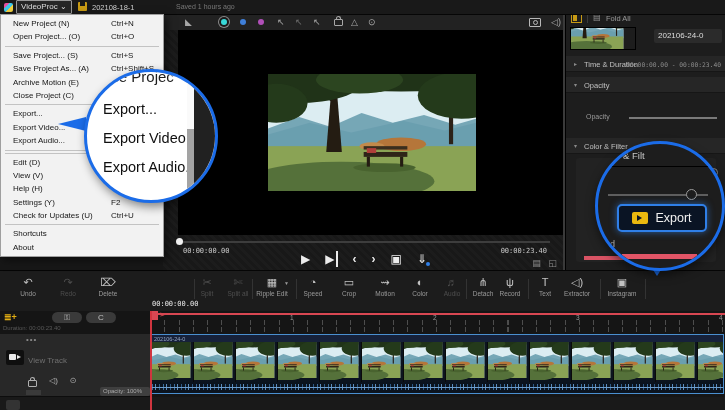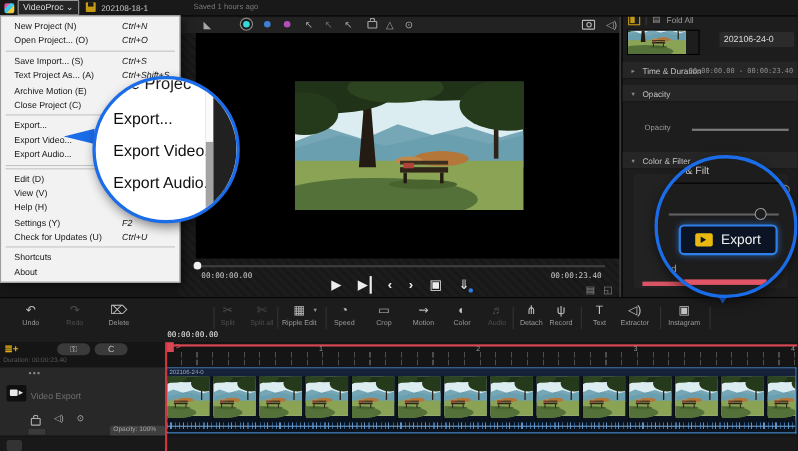--- a/index.html
+++ b/index.html
@@ -15,21 +15,21 @@
     color:#ddd;font-size:8px;line-height:12px;border-radius:1px;}
   .save-ic{position:absolute;left:78px;top:2px;width:9px;height:9px;background:#c79a14;border-radius:1px;}
   .save-ic::before{content:'';position:absolute;left:2px;top:0;width:5px;height:4px;background:#1a1a1a;}
   .proj-name{position:absolute;left:92px;top:3px;font-size:7.5px;color:#cfcfcf;}
   .saved{position:absolute;left:176px;top:3px;font-size:7px;color:#787878;}
 
   
   .menu{position:absolute;left:0;top:14px;width:164px;background:#f2f2f2;border:1px solid #9f9f9f;
     box-shadow:3px 3px 8px rgba(0,0,0,.5);z-index:30;padding:2px 0;box-sizing:border-box;}
   .menu-item{position:relative;height:13.4px;line-height:13.4px;font-size:8px;color:#161616;padding-left:12px;}
-  .mi-s{position:absolute;left:110px;color:#161616;font-style:italic;}
+  .mi-s{position:absolute;left:110px;color:#161616;}
   .mi-sub{left:152px;font-size:7px;}
   .menu-sep{height:1px;background:#c3c3c3;margin:2px 4px;}
 
   
   .preview-pane{position:absolute;left:163px;top:14px;width:402px;height:256px;
     background:repeating-linear-gradient(45deg,#181818 0 3px,#1c1c1c 3px 6px);z-index:1;}
   .pv-tools{position:absolute;left:0;top:0;width:100%;height:16px;background:#222;}
   .pv-ic{position:absolute;top:2px;font-size:9px;color:#a8a8a8;line-height:12px;}
   .dot{position:absolute;top:5px;width:6px;height:6px;border-radius:50%;}
   .dot-ring{box-shadow:0 0 0 2px #1a1a1a,0 0 0 3px #8a8a8a;}
@@ -260,22 +260,22 @@
   <div class="rp-content"></div>
   <div class="rp-handle"></div>
   <div class="rp-redbar"></div>
 </div>
 
 <div class="menu">
   <div>
       <div class="menu-item"><span>New Project (N)</span><span class="mi-s">Ctrl+N</span></div>
       <div class="menu-item"><span>Open Project... (O)</span><span class="mi-s">Ctrl+O</span></div>
       <div class="menu-sep"></div>
-      <div class="menu-item"><span>Save Import... (S)</span><span class="mi-s">Ctrl+S</span></div>
-      <div class="menu-item"><span>Text Project As... (A)</span><span class="mi-s">Ctrl+Shift+S</span></div>
+      <div class="menu-item"><span>Save Project... (S)</span><span class="mi-s">Ctrl+S</span></div>
+      <div class="menu-item"><span>Save Project As... (A)</span><span class="mi-s">Ctrl+Shift+S</span></div>
       <div class="menu-item"><span>Archive Motion (E)</span></div>
       <div class="menu-item"><span>Close Project (C)</span></div>
       <div class="menu-sep"></div>
       <div class="menu-item"><span>Export...</span></div>
       <div class="menu-item"><span>Export Video...</span></div>
       <div class="menu-item"><span>Export Audio...</span></div>
       <div class="menu-sep"></div>
       <div class="menu-sep"></div>
       <div class="menu-item"><span>Edit (D)</span></div>
       <div class="menu-item"><span>View (V)</span></div>
@@ -414,21 +414,21 @@
         <div class="ruler-num" style="left: 569px;">4</div>
       </div>
     <div class="ruler-ticks" style="top:9px"></div>
     <div class="ruler-ticks" style="top:16px"></div>
   </div>
   <div class="ph-head"></div>
   <div class="ph-arrow">&gt;</div>
   <div class="track-header">
     <div class="th-dots">•••</div>
     <div class="th-cambox"></div>
-    <div class="th-label">Video Export</div>
+    <div class="th-label">View Track</div>
     <div class="th-icons">
       <span class="th-lock"></span>
       <span>◁)</span>
       <span>⊙</span>
     </div>
     <div class="th-chip"></div>
     <div class="op-badge">Opacity: 100% ⌄</div>
   </div>
   <div class="clip">
     <div class="clip-titlebar">

